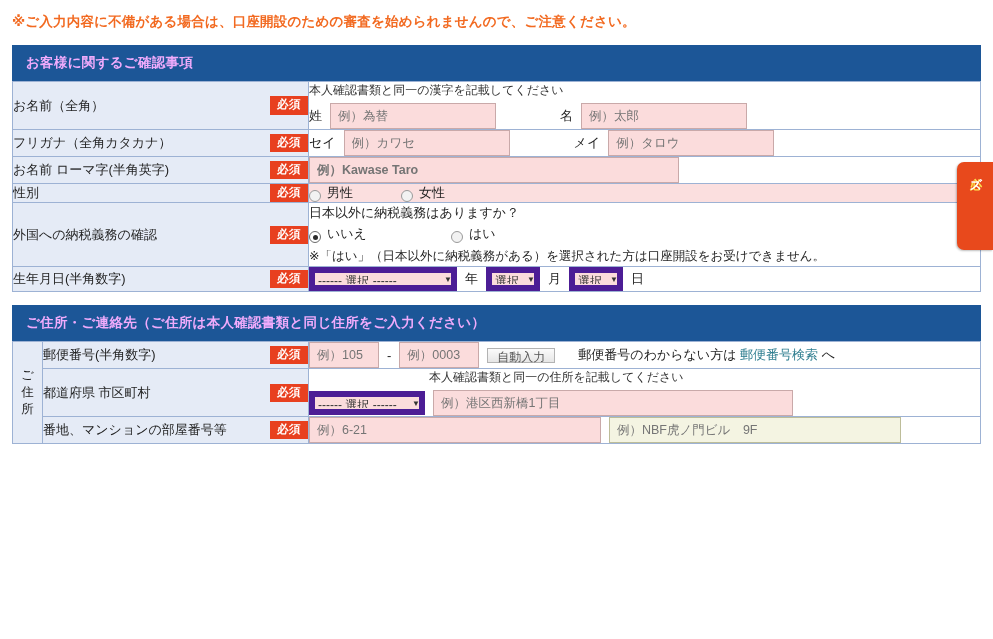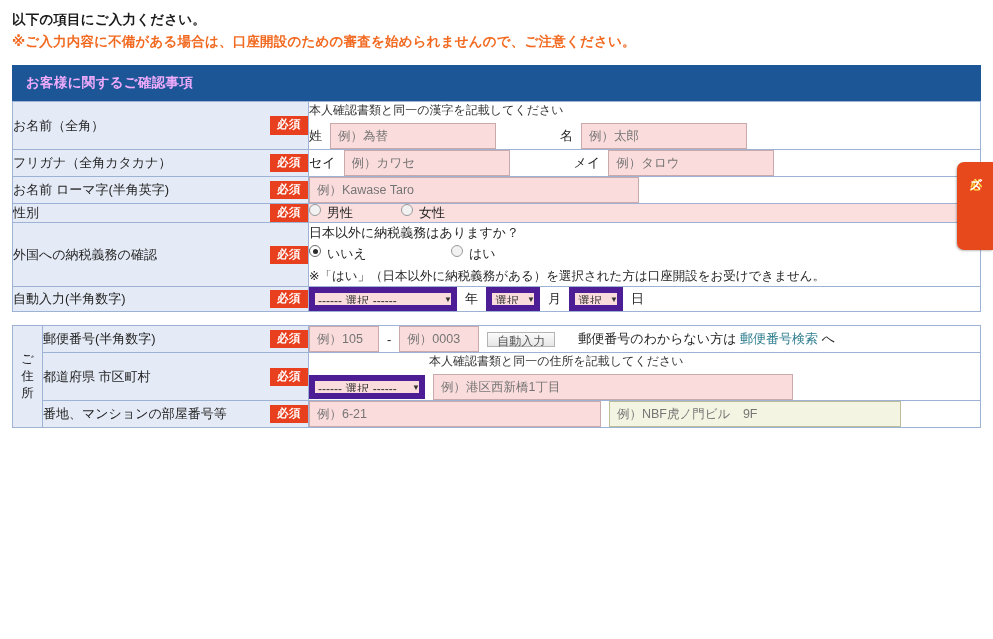--- a/index.html
+++ b/index.html
@@ -107,21 +107,21 @@
     padding: 2px 7px;
     font-family: "Liberation Sans", "DejaVu Sans", sans-serif;
     outline: none;
   }
   input.txt.optional {
     background: #f4f4e2;
     border: 1px solid #bdbd99;
   }
   input.w-name { width: 166px; }
   input.w-kana { width: 166px; }
-  input.w-romaji { width: 330px; }
+  input.w-romaji { width: 370px; font-weight: bold; }
   input.w-zip1 { width: 70px; }
   input.w-zip2 { width: 80px; }
   input.w-city { width: 360px; }
   input.w-addr1 { width: 292px; }
   input.w-addr2 { width: 292px; }
 
   select.sel {
     background: #fbdcdc;
     border: 6px solid #4c1d95;
     height: 24px;
@@ -148,21 +148,21 @@
     background: linear-gradient(#fbfbfb,#e6e6e6);
     border: 1px solid #b3b3b3;
     height: 15px;
     font-size: 12px;
     color: #555;
     padding: 0 9px;
     font-family: "Liberation Sans", "DejaVu Sans", sans-serif;
     cursor: pointer;
   }
 
-  .radio-line { display: flex; align-items: flex-start; gap: 6px; font-size: 13px; }
+  .radio-line { display: flex; align-items: flex-end; gap: 6px; font-size: 13px; }
   .radio-line .spacer { width: 36px; }
   .rad {
     width: 12px; height: 12px; border-radius: 50%;
     border: 1px solid #9a9a9a;
     background: #f2f2f2;
     display: inline-block; position: relative; flex: 0 0 auto;
   }
   .rad.on { background: #ffffff; border-color: #6b6b6b; }
   .rad.on::after {
     content: ""; position: absolute; left: 2.5px; top: 2.5px;
@@ -198,21 +198,20 @@
     white-space: nowrap;
   }
   .side-tab .st-text .hl { color: #ffe14d; }
 </style>
 </head>
 <body>
 
 <div class="page">
 
   <div class="intro">
-    <div class="intro-line1">以下の項目にご入力ください。</div>
     <div class="intro-line2">※ご入力内容に不備がある場合は、口座開設のための審査を始められませんので、ご注意ください。</div>
   </div>
 
   <div class="section">
     <div class="section-header">お客様に関するご確認事項</div>
     <table class="form">
       <colgroup>
           <col style="width:296px">
           <col>
         </colgroup>
@@ -303,21 +302,21 @@
             <span class="rad"></span>
             <span class="rad-lbl">はい</span>
           </div>
           <div class="note-line">※「はい」（日本以外に納税義務がある）を選択された方は口座開設をお受けできません。</div>
         </td>
       </tr>
 
       <tr>
         <td class="lbl">
           <div class="lbl-inner">
-            <span class="lbl-text">自動入力(半角数字)</span>
+            <span class="lbl-text">生年月日(半角数字)</span>
             <span class="badge-req">必須</span>
           </div>
         </td>
         <td class="val">
           <div class="row-inline">
             <span class="selwrap">
               <select class="sel w-year">
                 <option>------ 選択 ------</option>
               </select>
             </span>
@@ -335,20 +334,21 @@
             </span>
             <span class="after-txt">日</span>
           </div>
         </td>
       </tr>
     </tbody>
       </table>
   </div>
 
   <div class="section">
+    <div class="section-header">ご住所・ご連絡先（ご住所は本人確認書類と同じ住所をご入力ください）</div>
     <table class="form">
       <colgroup>
           <col style="width:30px">
           <col style="width:266px">
           <col>
         </colgroup>
 
       <tbody>
           <tr>
         <td class="vlbl" rowspan="3">

